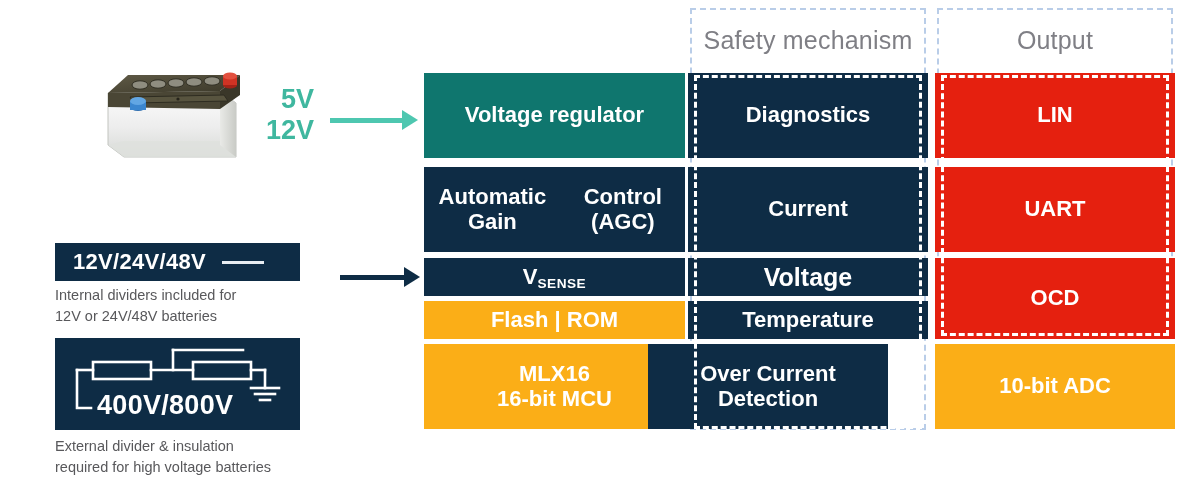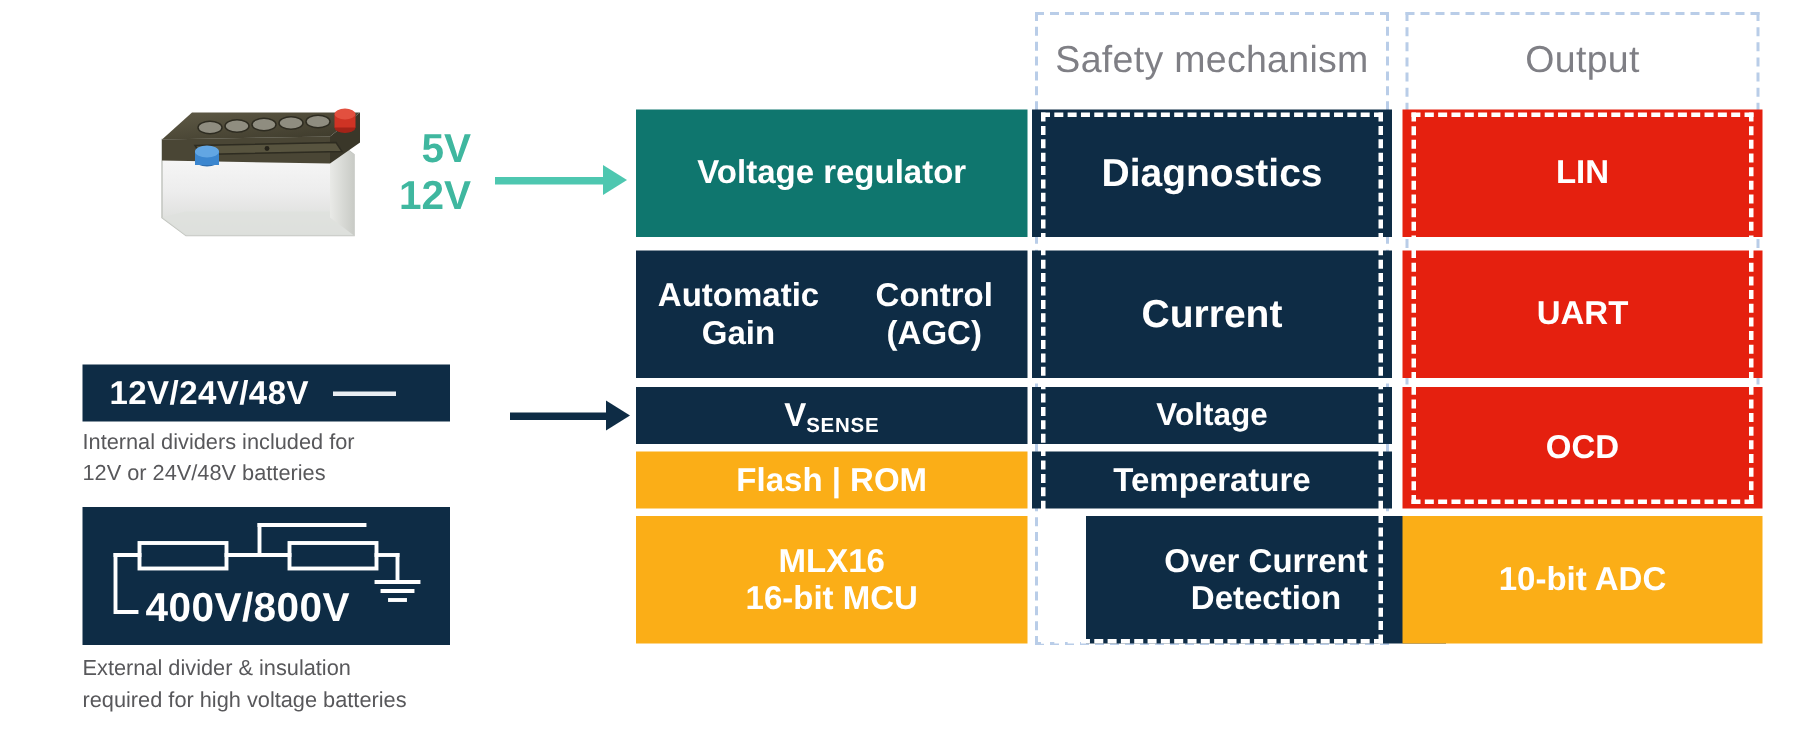--- a/index.html
+++ b/index.html
@@ -200,33 +200,33 @@
   </div>
 
   <div class="abs dash-blue" style="left:690px;top:8px;width:236px;height:422px;"></div>
 
   <div class="abs col-header" style="left:690px;top:10px;width:236px;height:60px;">
     <span>Safety mechanism</span>
   </div>
 
   <div class="abs dash-white" style="left:694px;top:75px;width:228px;height:354px;z-index:3;pointer-events:none;"></div>
 
-  <div class="abs block navy" style="left:688px;top:73px;width:240px;height:85px;font-size:26px;">
+  <div class="abs block navy" style="left:688px;top:73px;width:240px;height:85px;font-size:22px;">
     <span>Diagnostics</span>
   </div>
-  <div class="abs block navy" style="left:688px;top:167px;width:240px;height:85px;font-size:26px;">
+  <div class="abs block navy" style="left:688px;top:167px;width:240px;height:85px;font-size:22px;">
     <span>Current</span>
   </div>
-  <div class="abs block navy" style="left:688px;top:258px;width:240px;height:38px;font-size:21px;">
+  <div class="abs block navy" style="left:688px;top:258px;width:240px;height:38px;font-size:25px;">
     <span>Voltage</span>
   </div>
   <div class="abs block navy" style="left:688px;top:301px;width:240px;height:38px;font-size:22px;">
     <span>Temperature</span>
   </div>
-  <div class="abs block navy" style="left:724px;top:344px;width:240px;height:85px;font-size:22px;flex-direction:column;">
+  <div class="abs block navy" style="left:648px;top:344px;width:240px;height:85px;font-size:22px;flex-direction:column;">
     <span>Over Current</span>
     <span>Detection</span>
   </div>
 
   <div class="abs dash-blue" style="left:937px;top:8px;width:236px;height:329px;"></div>
 
   <div class="abs col-header" style="left:937px;top:10px;width:236px;height:60px;">
     <span>Output</span>
   </div>
 

